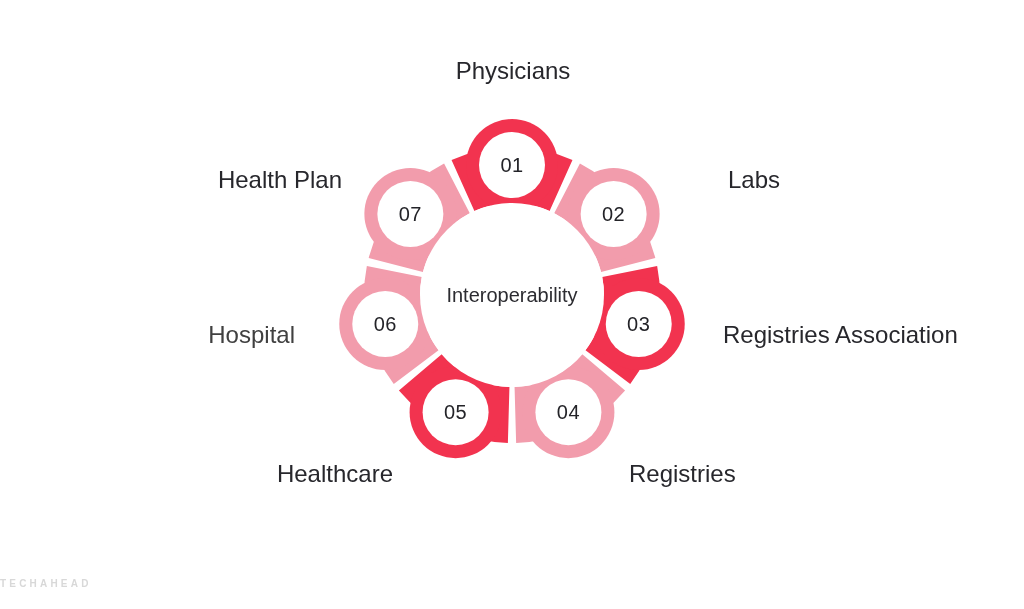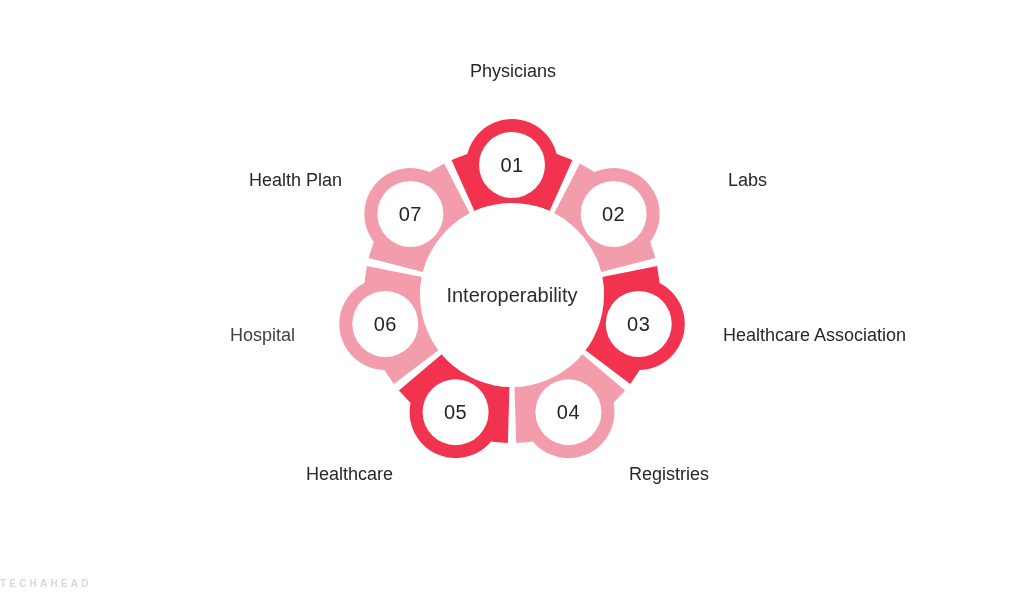--- a/index.html
+++ b/index.html
@@ -37,21 +37,21 @@
     fill: #232328;
     letter-spacing: 0.5px;
   }
   .hub-text {
     font-family: "Liberation Sans", sans-serif;
     font-size: 20px;
     fill: #2c2c31;
   }
   .node-label {
     font-family: "Liberation Sans", sans-serif;
-    font-size: 18px;
+    font-size: 24px;
     fill: #27272c;
     white-space: nowrap;
     position: absolute;
   }
   .node-label.anchor-end  { transform: translate(-100%, -50%); }
   .node-label.anchor-start{ transform: translate(0, -50%); }
   .node-label.anchor-mid  { transform: translate(-50%, -50%); }
   #watermark {
     position: absolute;
     left: 0;
@@ -104,21 +104,21 @@
         <circle cx="410.36130100193384" cy="213.9470860117879" r="33" fill="#ffffff"></circle>
         <text class="seg-num" x="410.36130100193384" y="213.9470860117879" text-anchor="middle" dominant-baseline="central" fill="#27272C">07</text>
       </g>
     <circle id="hub-circle" cx="512" cy="295" r="92" fill="#ffffff"></circle>
     <text id="hub-text" class="hub-text" x="512" y="295" text-anchor="middle" dominant-baseline="central" fill="#27272C">Interoperability</text>
   </svg>
 
   <div id="labels-layer">
       <div class="node-label anchor-mid" style="left: 513px; top: 71px; color: rgb(39, 39, 44);">Physicians</div>
       <div class="node-label anchor-start" style="left: 694px; top: 180px; color: rgb(39, 39, 44); margin-left: 34px;">Labs</div>
-      <div class="node-label anchor-start" style="left: 723px; top: 335px; color: rgb(39, 39, 44);">Healthcare Association</div>
+      <div class="node-label anchor-start" style="left: 723px; top: 335px; color: rgb(39, 39, 44);">Registries Association</div>
       <div class="node-label anchor-start" style="left: 629px; top: 474px; color: rgb(39, 39, 44);">Registries</div>
       <div class="node-label anchor-end" style="left: 393px; top: 474px; color: rgb(39, 39, 44);">Healthcare</div>
       <div class="node-label anchor-end" style="left: 295px; top: 335px; color: #404040;">Hospital</div>
       <div class="node-label anchor-end" style="left: 342px; top: 180px; color: rgb(39, 39, 44);">Health Plan</div>
     </div>
 
 </div>
 
 <div id="watermark" style="color: rgb(216, 216, 216);">TECHAHEAD</div>
 

